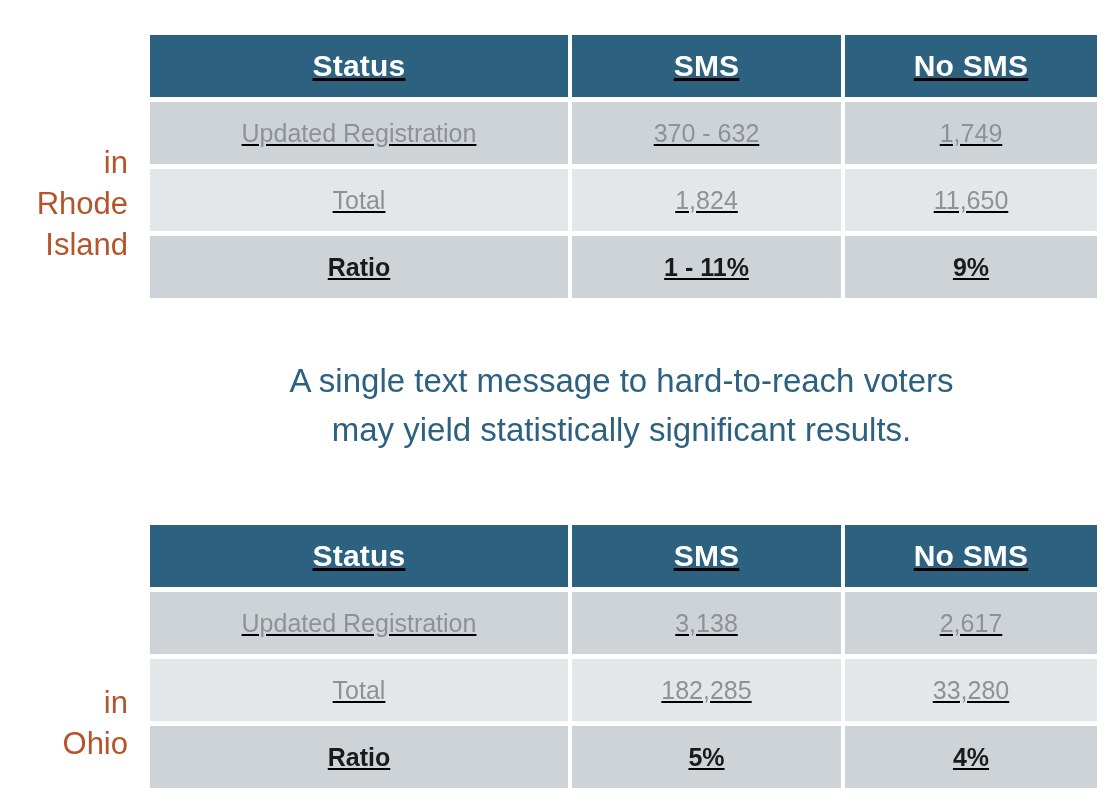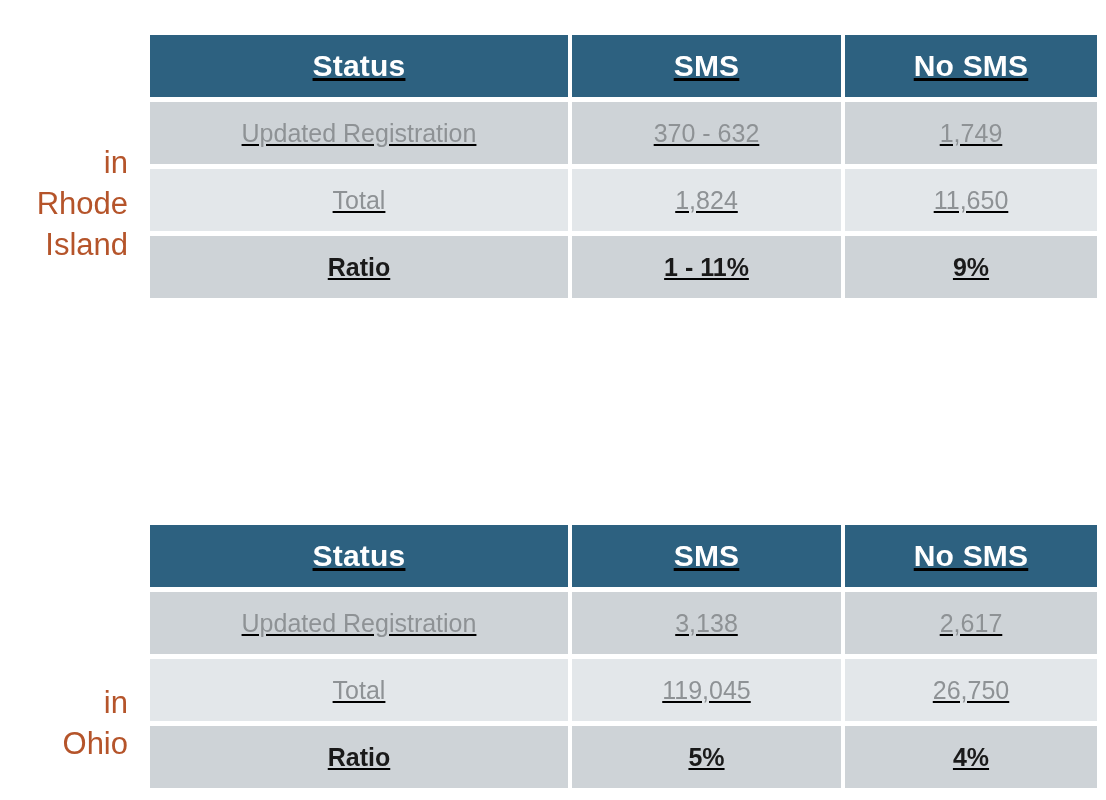--- a/index.html
+++ b/index.html
@@ -142,20 +142,22 @@
         </tr>
         <tr class="row-dark">
           <td class="cell-strong">Ratio</td>
           <td class="cell-strong">1 - 11%</td>
           <td class="cell-strong">9%</td>
         </tr>
       </tbody>
     </table>
   </div>
 
+  <div class="caption">A single text message to hard-to-reach voters
+may yield statistically significant results.</div>
 
   <div class="state-label" id="state-label-ohio">in
 Ohio</div>
 
   <div class="table-block" id="table-block-ohio">
     <table class="tbl">
       <thead>
         <tr>
           <th>Status</th>
           <th>SMS</th>
@@ -163,22 +165,22 @@
         </tr>
       </thead>
       <tbody>
         <tr class="row-dark">
           <td class="cell-muted">Updated Registration</td>
           <td class="cell-muted">3,138</td>
           <td class="cell-muted">2,617</td>
         </tr>
         <tr class="row-light">
           <td class="cell-muted">Total</td>
-          <td class="cell-muted">119,045</td>
-          <td class="cell-muted">26,750</td>
+          <td class="cell-muted">182,285</td>
+          <td class="cell-muted">33,280</td>
         </tr>
         <tr class="row-dark">
           <td class="cell-strong">Ratio</td>
           <td class="cell-strong">5%</td>
           <td class="cell-strong">4%</td>
         </tr>
       </tbody>
     </table>
   </div>
 

